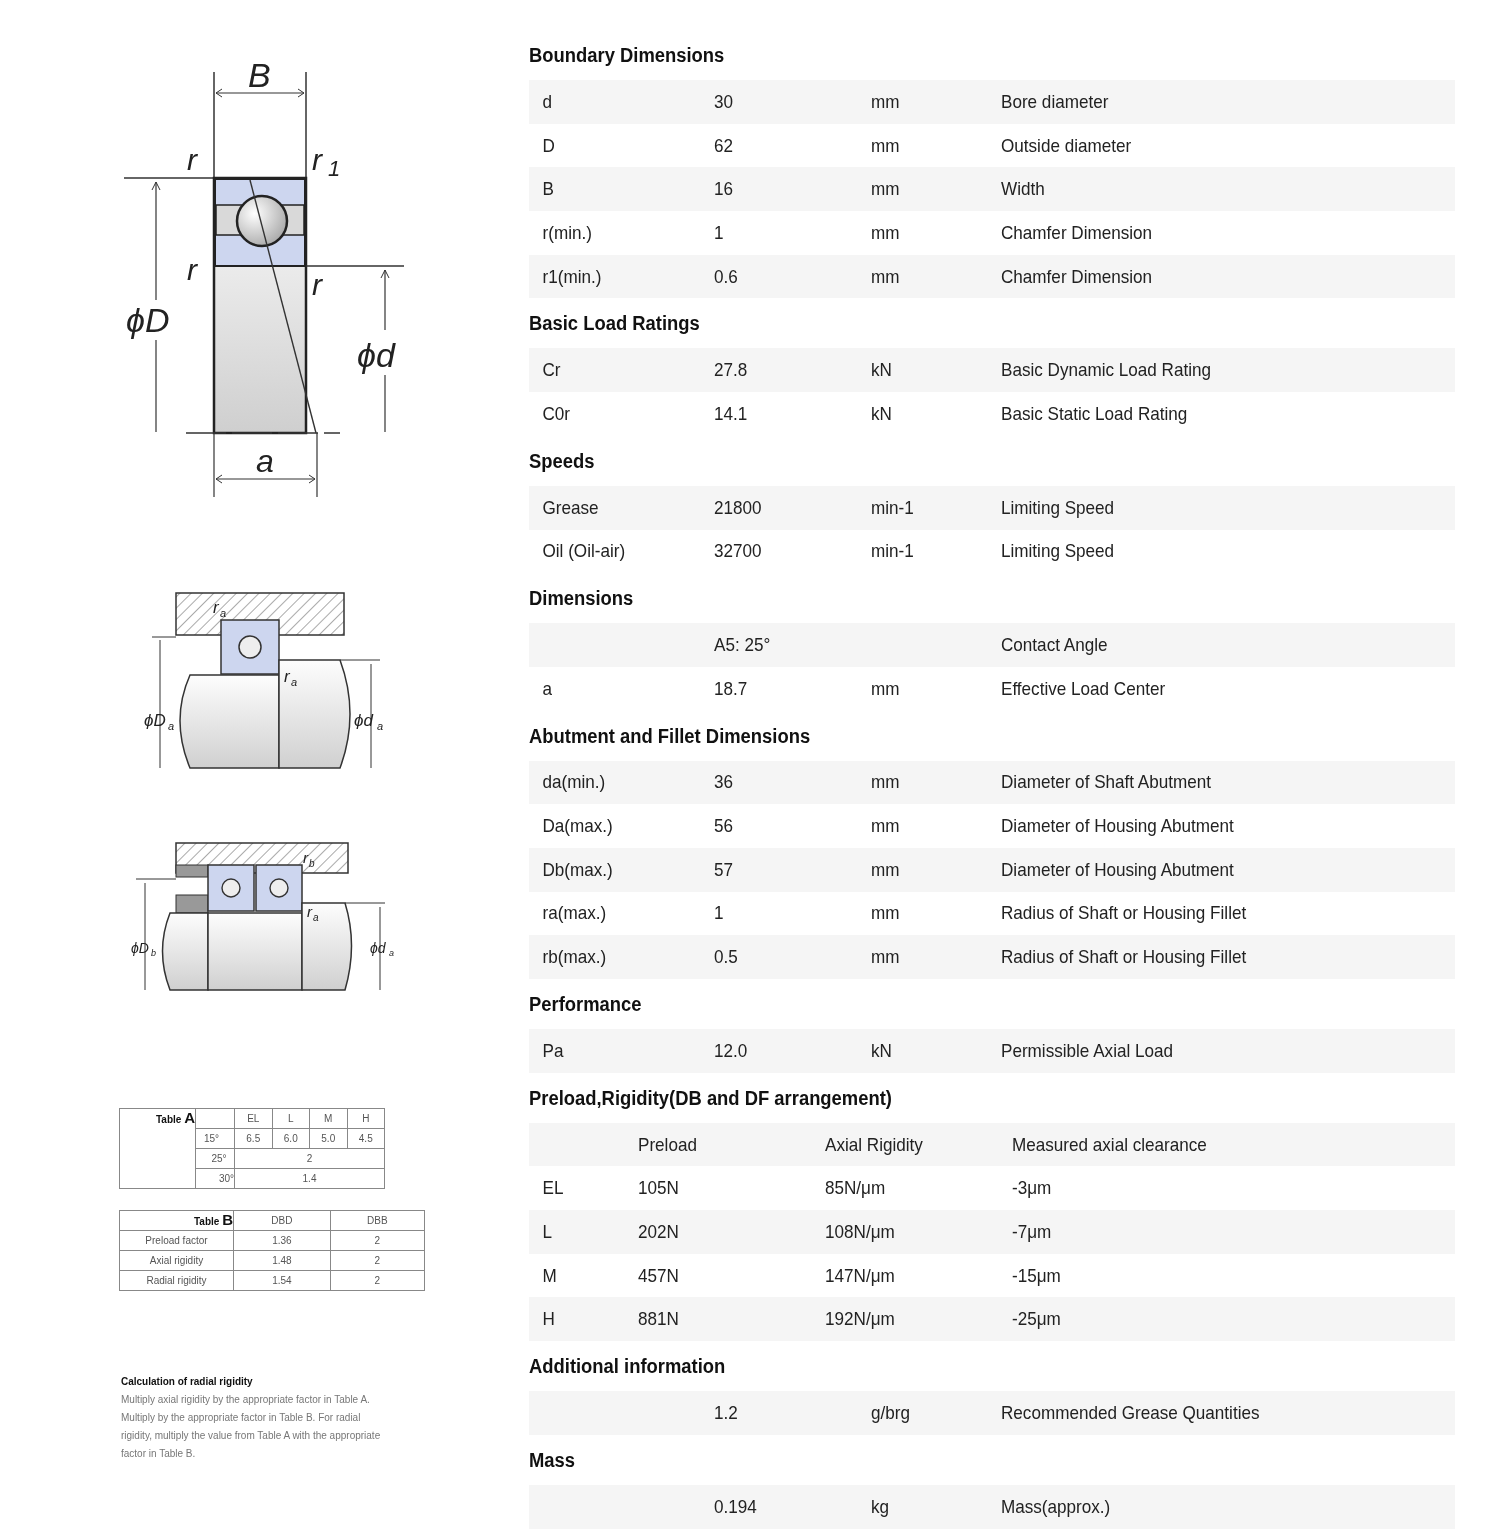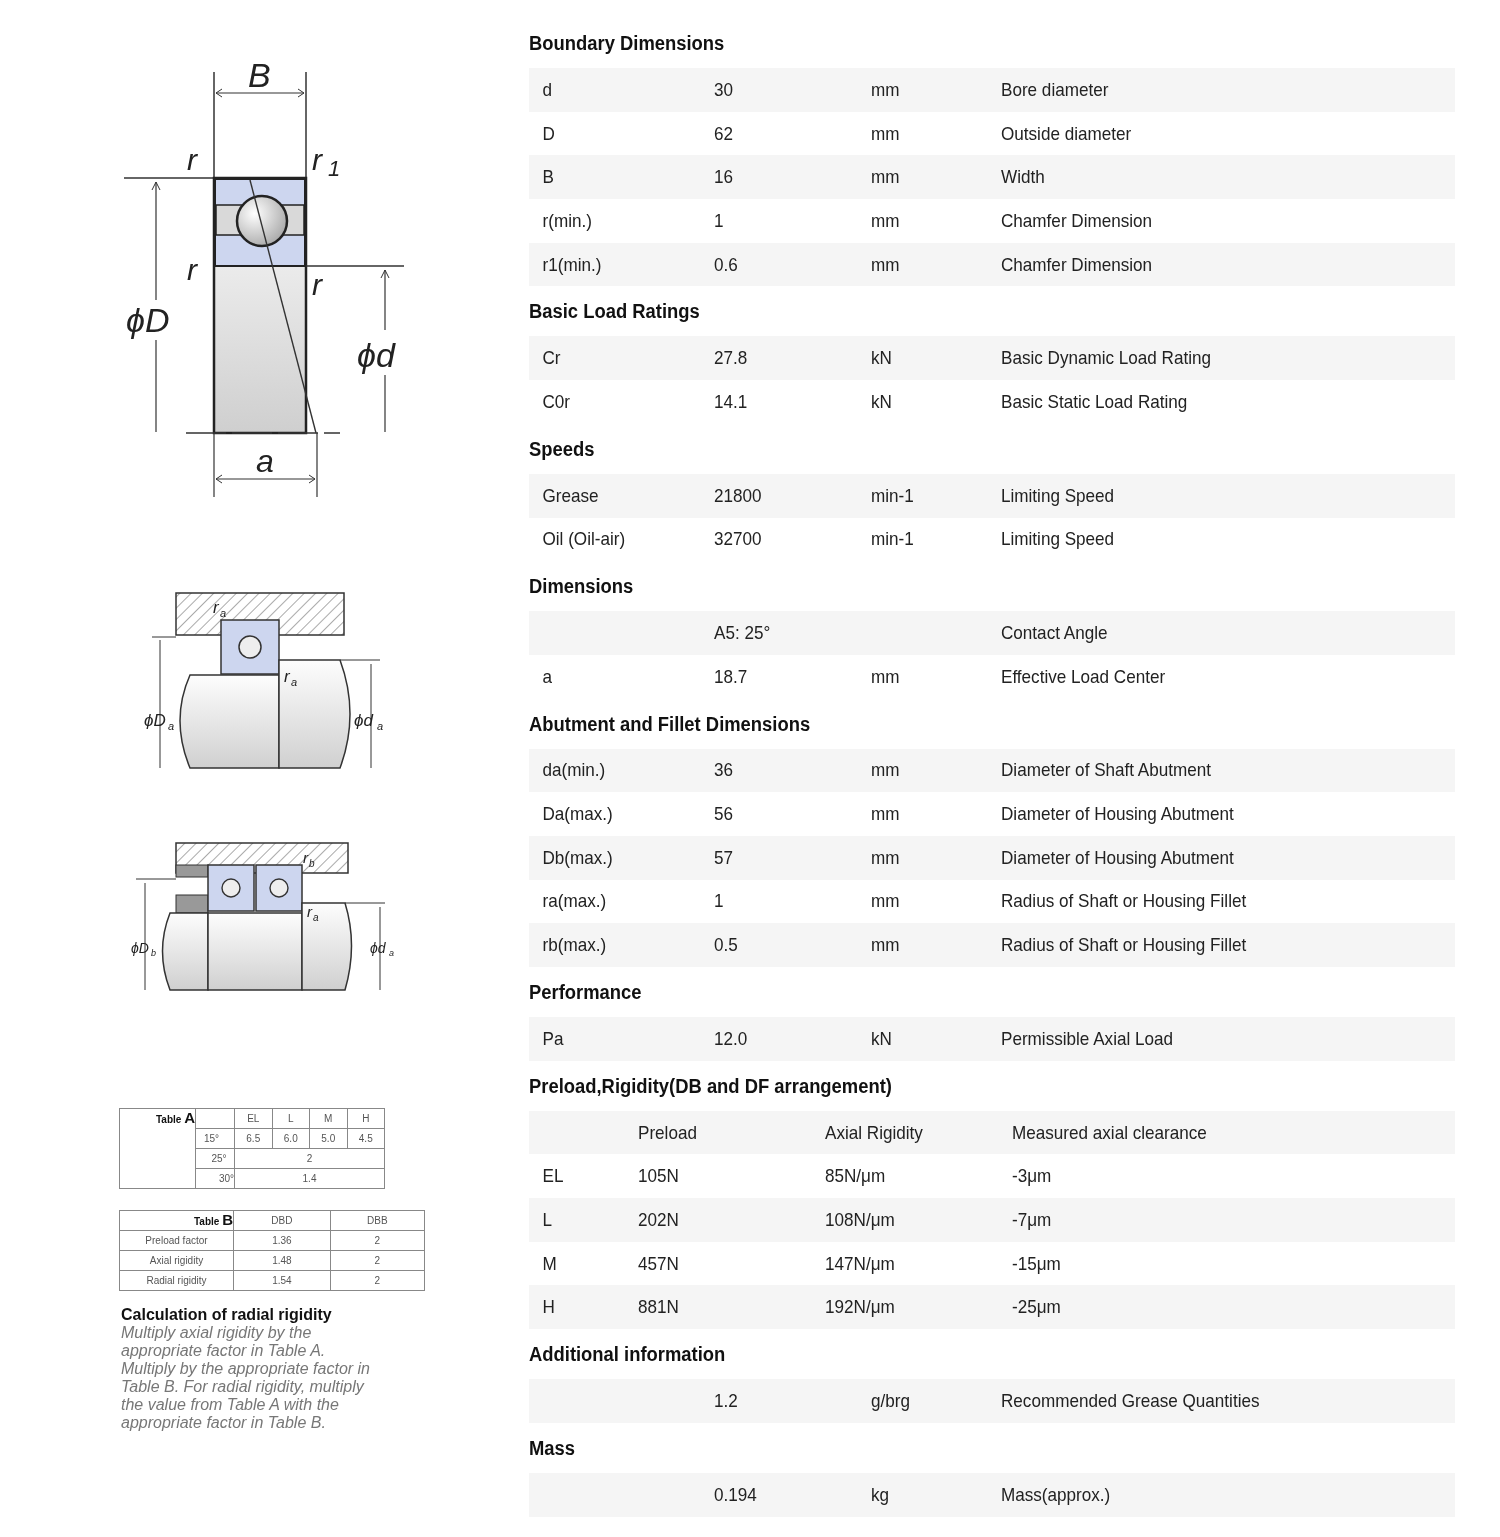--- a/index.html
+++ b/index.html
@@ -1,38 +1,38 @@
 <!DOCTYPE html>
 <html><head>
 <meta charset="utf-8">
 <style>
   html,body{margin:0;padding:0;background:#fff;}
   body{width:1500px;height:1537px;position:relative;overflow:hidden;font-family:"Liberation Sans",sans-serif;color:#222;}
   .left{position:absolute;left:0;top:0;width:500px;height:1537px;}
-  .right{position:absolute;left:529px;top:0;width:926px;}
+  .right{position:absolute;left:529px;top:12px;width:926px;}
   .sec-title{font-family:"Liberation Sans",sans-serif;font-weight:bold;font-size:20px;color:#111;height:50px;line-height:50px;transform:scaleX(0.92);transform-origin:left center;white-space:nowrap;}
   .sec-title.first{margin-top:18px;height:50px;}
   .row{display:flex;height:43.7px;align-items:center;font-size:19px;color:#222;}
   .row:nth-child(odd){background:#f5f5f5;}
   .row span{white-space:nowrap;transform:scaleX(0.9);transform-origin:left center;display:inline-block;}
   .c1{width:185px;padding-left:15px;box-sizing:border-box;}
   .c2{width:157px;}
   .c3{width:130px;}
   .c4{flex:1;}
   .p1{width:109px;padding-left:15px;box-sizing:border-box;}
   .p2{width:187px;}
   .p3{width:187px;}
   .p4{flex:1;}
   .tbl{position:absolute;border-collapse:collapse;font-size:10px;color:#555;}
   .tbl td{border:1px solid #888;text-align:center;height:19px;padding:0;}
   .tbl .hdr{font-weight:bold;color:#111;text-align:right;padding-left:3px;vertical-align:top;font-size:10px;}
   .tbl .hdr b{font-size:15px;}
-  .notes{position:absolute;left:121px;top:1306px;width:260px;font-size:16px;line-height:18px;}
+  .notes{position:absolute;left:121px;top:1373px;width:260px;font-size:10px;line-height:18px;}
   .notes .h{color:#111;font-weight:bold;}
-  .notes .t{color:#777;font-style:italic;}
+  .notes .t{color:#777;}
   svg text{font-family:"Liberation Sans",sans-serif;font-style:italic;}
 </style>
 </head>
 <body>
 
 <div class="left">
 
   <svg width="500" height="520" style="position:absolute;left:0;top:0">
     <defs>
       <linearGradient id="gb" x1="0" y1="0" x2="0" y2="1">

